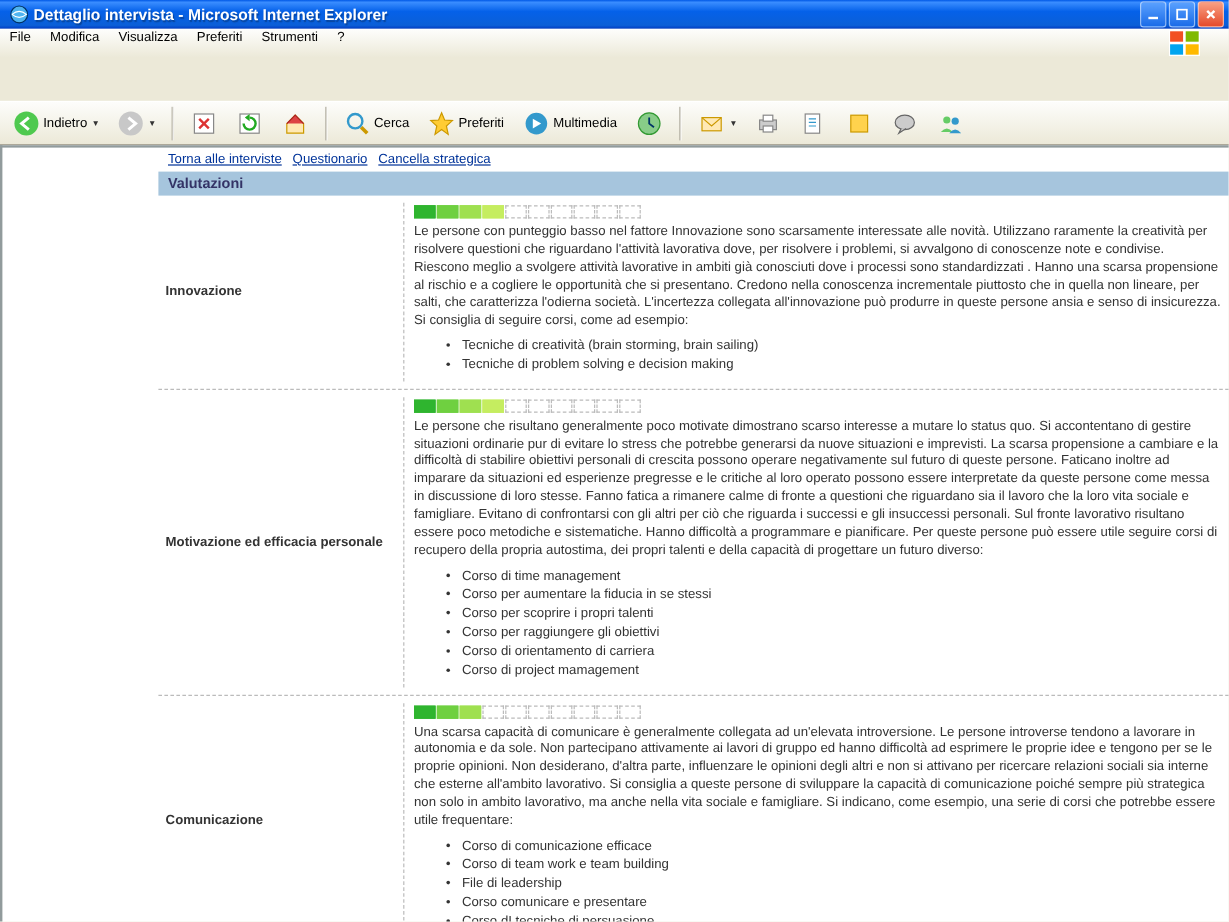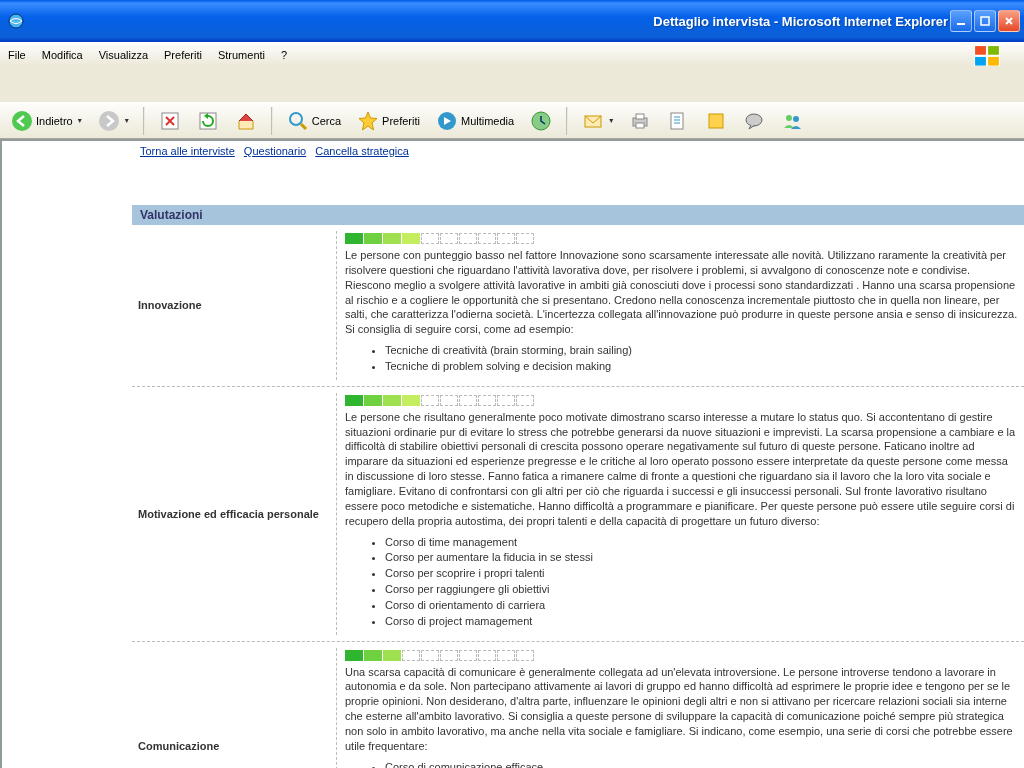--- a/index.html
+++ b/index.html
@@ -1,41 +1,41 @@
 <!DOCTYPE html>
 <html><head>
 <meta charset="utf-8">
 <style>
 * { margin: 0; padding: 0; box-sizing: border-box; }
 body { font-family: Tahoma, Arial, sans-serif; font-size: 11px; background: #ece9d8; overflow: hidden; width: 1024px; height: 768px; }
 
-.titlebar { height: 42px; background: linear-gradient(to bottom, #0058e6 0%, #3a8dff 8%, #0561e9 40%, #0b5fd7 88%, #003ac2 100%); display: flex; align-items: center; padding: 0 4px; color: #fff; text-align: right; }
+.titlebar { height: 24px; background: linear-gradient(to bottom, #0058e6 0%, #3a8dff 8%, #0561e9 40%, #0b5fd7 88%, #003ac2 100%); display: flex; align-items: center; padding: 0 4px; color: #fff; }
 .titlebar .icon { width: 16px; height: 16px; margin: 0 4px; }
 .titlebar .title { flex: 1; font-weight: bold; font-size: 13px; text-shadow: 1px 1px 1px rgba(0,0,0,0.3); }
 .winbtn { width: 22px; height: 22px; margin-left: 2px; border-radius: 3px; display: flex; align-items: center; justify-content: center; border: 1px solid rgba(255,255,255,0.5); }
 .winbtn.min, .winbtn.max { background: linear-gradient(to bottom, #5aa1ff, #1a6be8); }
 .winbtn.close { background: linear-gradient(to bottom, #f8a083, #e5492a); }
 
-.menubar { height: 24px; background: linear-gradient(to bottom, #fdfdfb, #ece9d8); border-top: 1px solid #fff; display: flex; align-items: center; padding: 0 8px; font-size: 11px; }
+.menubar { height: 24px; background: linear-gradient(to bottom, #fdfdfb, #ece9d8); border-top: 1px solid #fff; display: flex; align-items: flex-start; padding: 0 8px; font-size: 11px; }
 .menubar span { margin-right: 16px; cursor: default; }
 .menubar .ie-logo { margin-left: auto; width: 26px; height: 20px; }
 
 .toolbar { height: 37px; background: linear-gradient(to bottom, #fdfdfb, #ece9d8); border-top: 1px solid #fff; border-bottom: 1px solid #aca899; display: flex; align-items: center; padding: 0 6px; gap: 6px; margin-top: 36px; }
 .tbtn { display: flex; align-items: center; padding: 2px 4px; border: 1px solid transparent; border-radius: 3px; font-size: 11px; gap: 3px; }
 .tsep { width: 2px; height: 28px; background: linear-gradient(to right, #aca899, #fff); margin: 0 3px; }
 .ticon { width: 22px; height: 22px; display: inline-flex; align-items: center; justify-content: center; }
 .dropdown-arrow { font-size: 8px; color: #333; margin-left: 2px; }
 
 .content-area { height: 669px; background: #fff; overflow-y: auto; border-top: 2px solid #919b9c; border-left: 2px solid #919b9c; }
 .content-inner { padding: 0; }
 
 .toplinks { padding: 4px 0 4px 138px; font-size: 11px; }
 .toplinks span { color: #003399; text-decoration: underline; margin-right: 6px; cursor: pointer; }
 
-.section-header { background: #a6c5dd; color: #336; font-weight: bold; padding: 3px 8px; font-size: 12px; margin-left: 130px; margin-top: 44px; }
+.section-header { background: #a6c5dd; color: #336; font-weight: bold; padding: 3px 8px; font-size: 12px; margin-left: 130px; }
 
 .eval-row { display: flex; border-bottom: 1px dashed #bbb; padding: 6px 0; margin-left: 130px; }
 .eval-label { width: 205px; flex-shrink: 0; font-weight: bold; font-size: 11px; color: #333; padding: 4px 8px 4px 6px; display: flex; align-items: center; border-right: 1px dashed #bbb; }
 .eval-body { flex: 1; padding: 2px 6px 2px 8px; font-size: 11px; color: #333; line-height: 1.35; }
 
 .scorebar { display: flex; gap: 1px; margin-bottom: 4px; }
 .scorebar .seg { width: 18px; height: 11px; border: 1px dashed #bbb; }
 .scorebar .seg.on1 { background: #2fb52f; border-style: solid; border-color: #2fb52f; }
 .scorebar .seg.on2 { background: #6fd040; border-style: solid; border-color: #6fd040; }
 .scorebar .seg.on3 { background: #9fe050; border-style: solid; border-color: #9fe050; }

